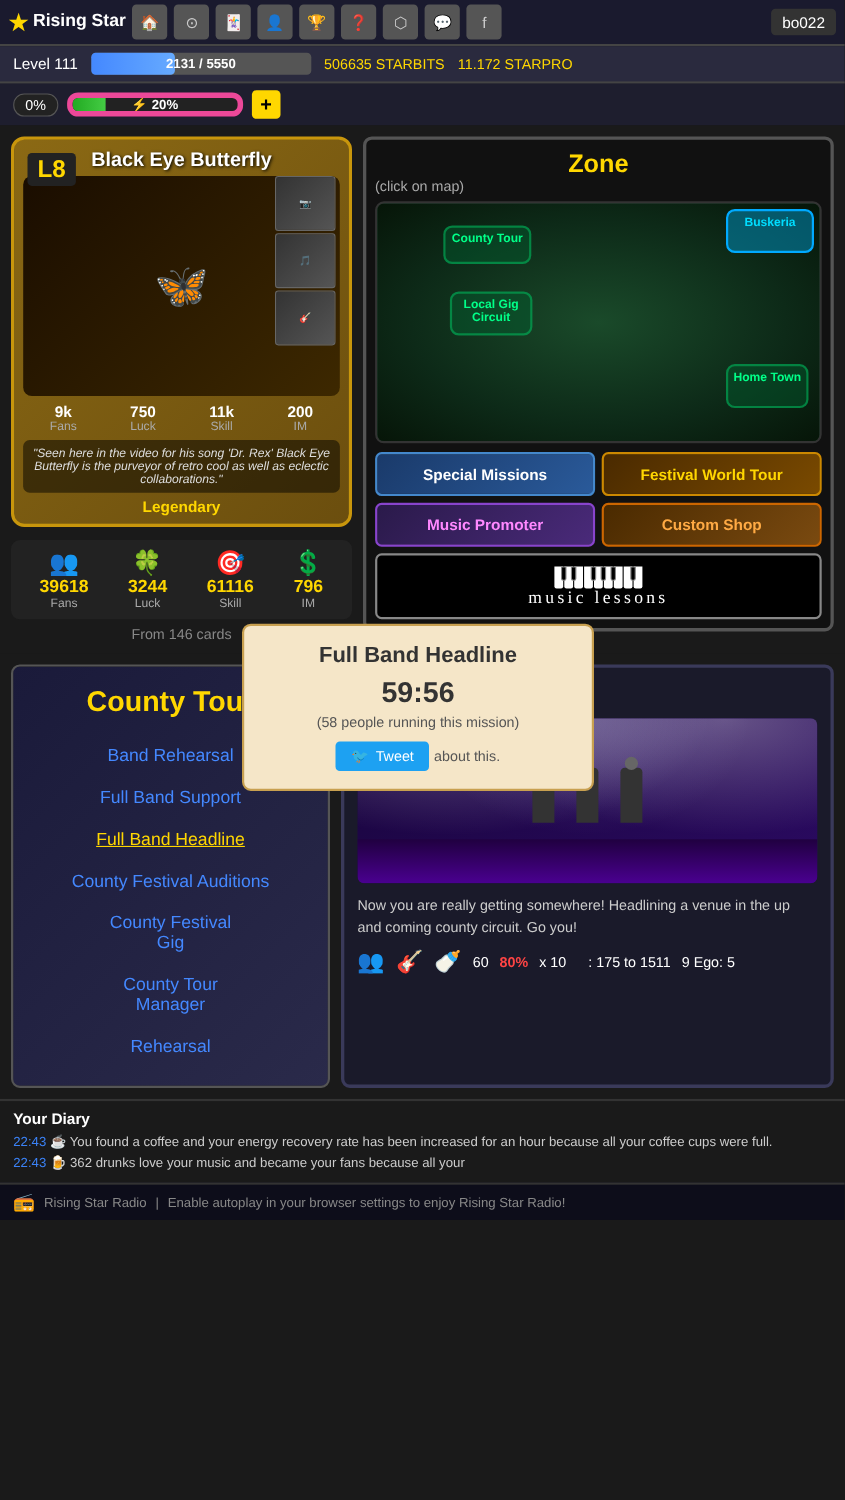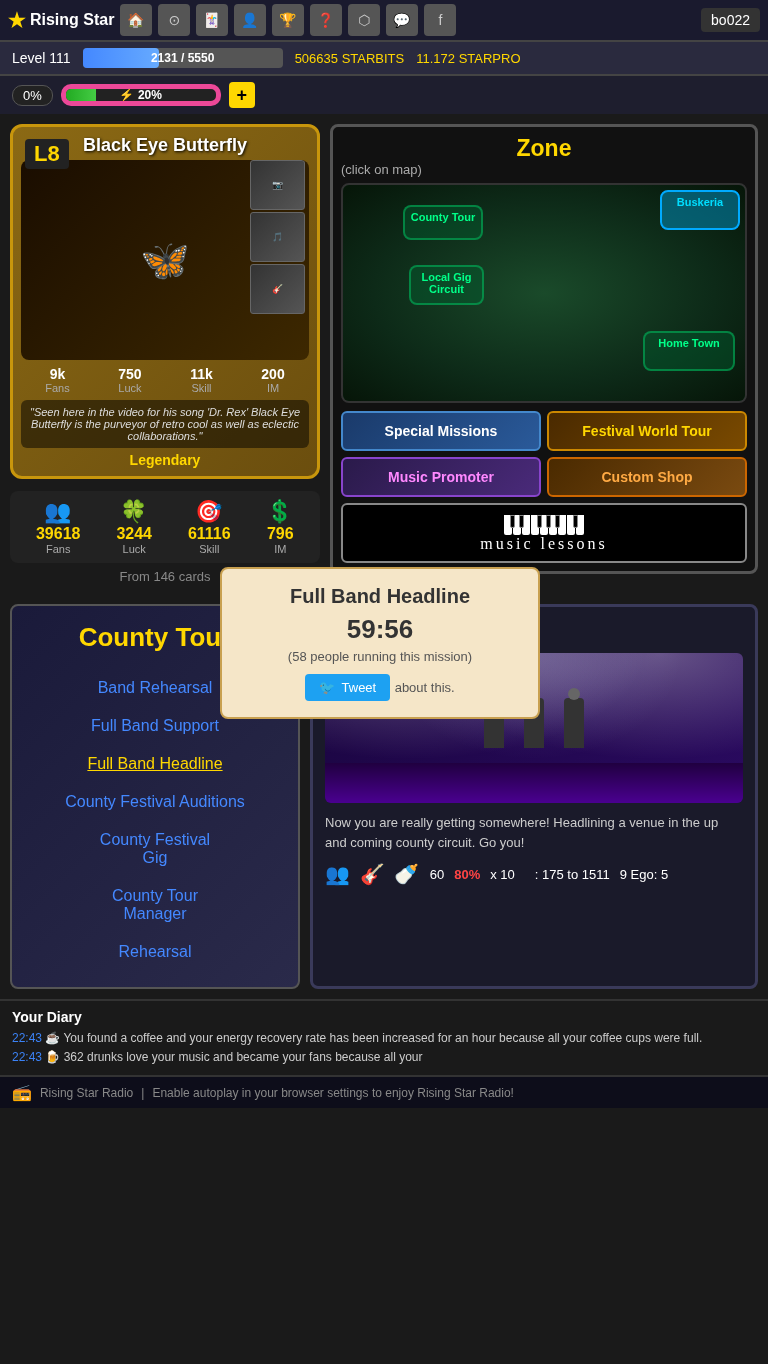--- a/index.html
+++ b/index.html
@@ -294,21 +294,21 @@
       border-color: #00aaff;
       color: #00ddff;
     }
     .map-region.county-tour {
       top: 20px; left: 60px; width: 80px; height: 35px;
     }
     .map-region.local-gig {
       top: 80px; left: 20px; width: 75px; height: 40px; margin-left: 46px;
     }
     .map-region.home-town {
-      bottom: 30px; right: 10px; width: 92px; height: 40px;
+      bottom: 30px; right: 10px; width: 75px; height: 40px;
     }
 
     
     .action-buttons {
       display: grid;
       grid-template-columns: 1fr 1fr;
       gap: 6px;
       margin-top: 8px;
     }
     .action-btn {

